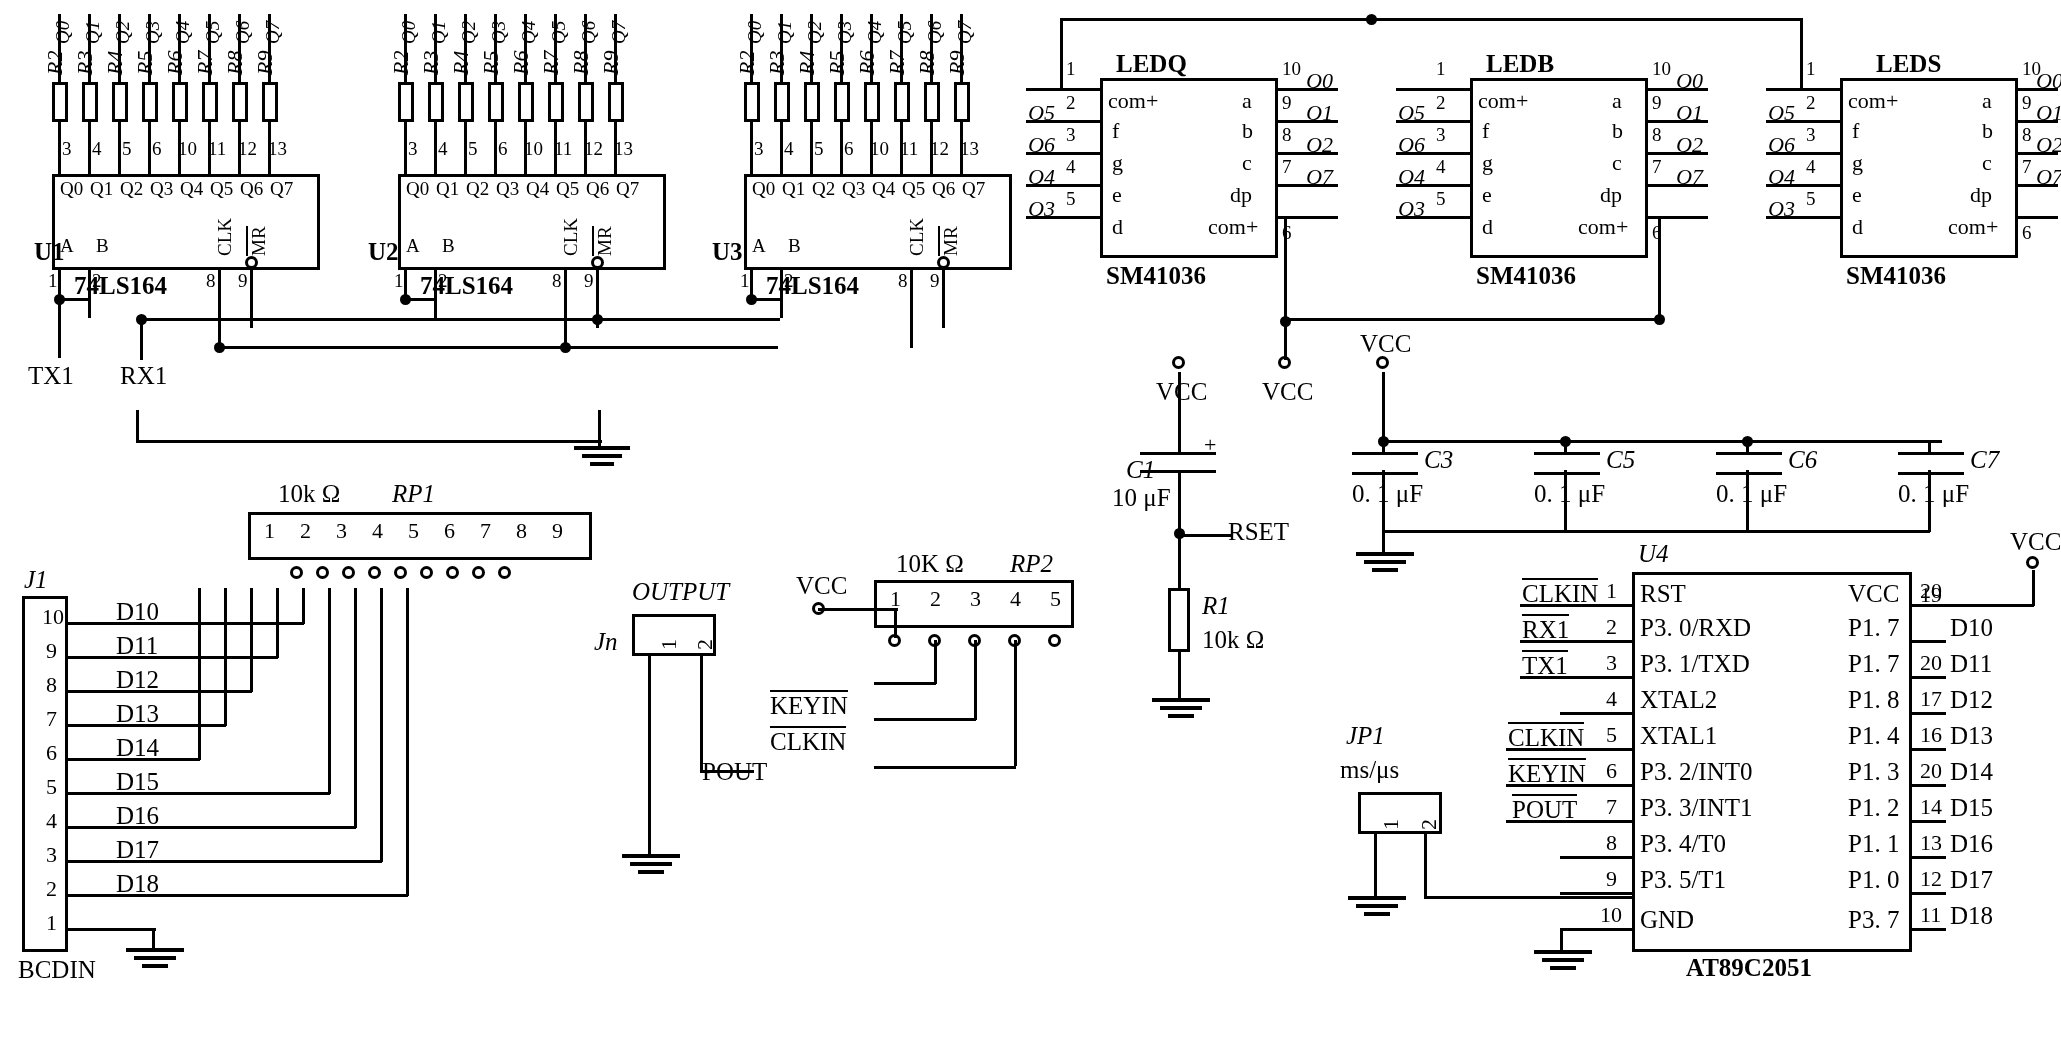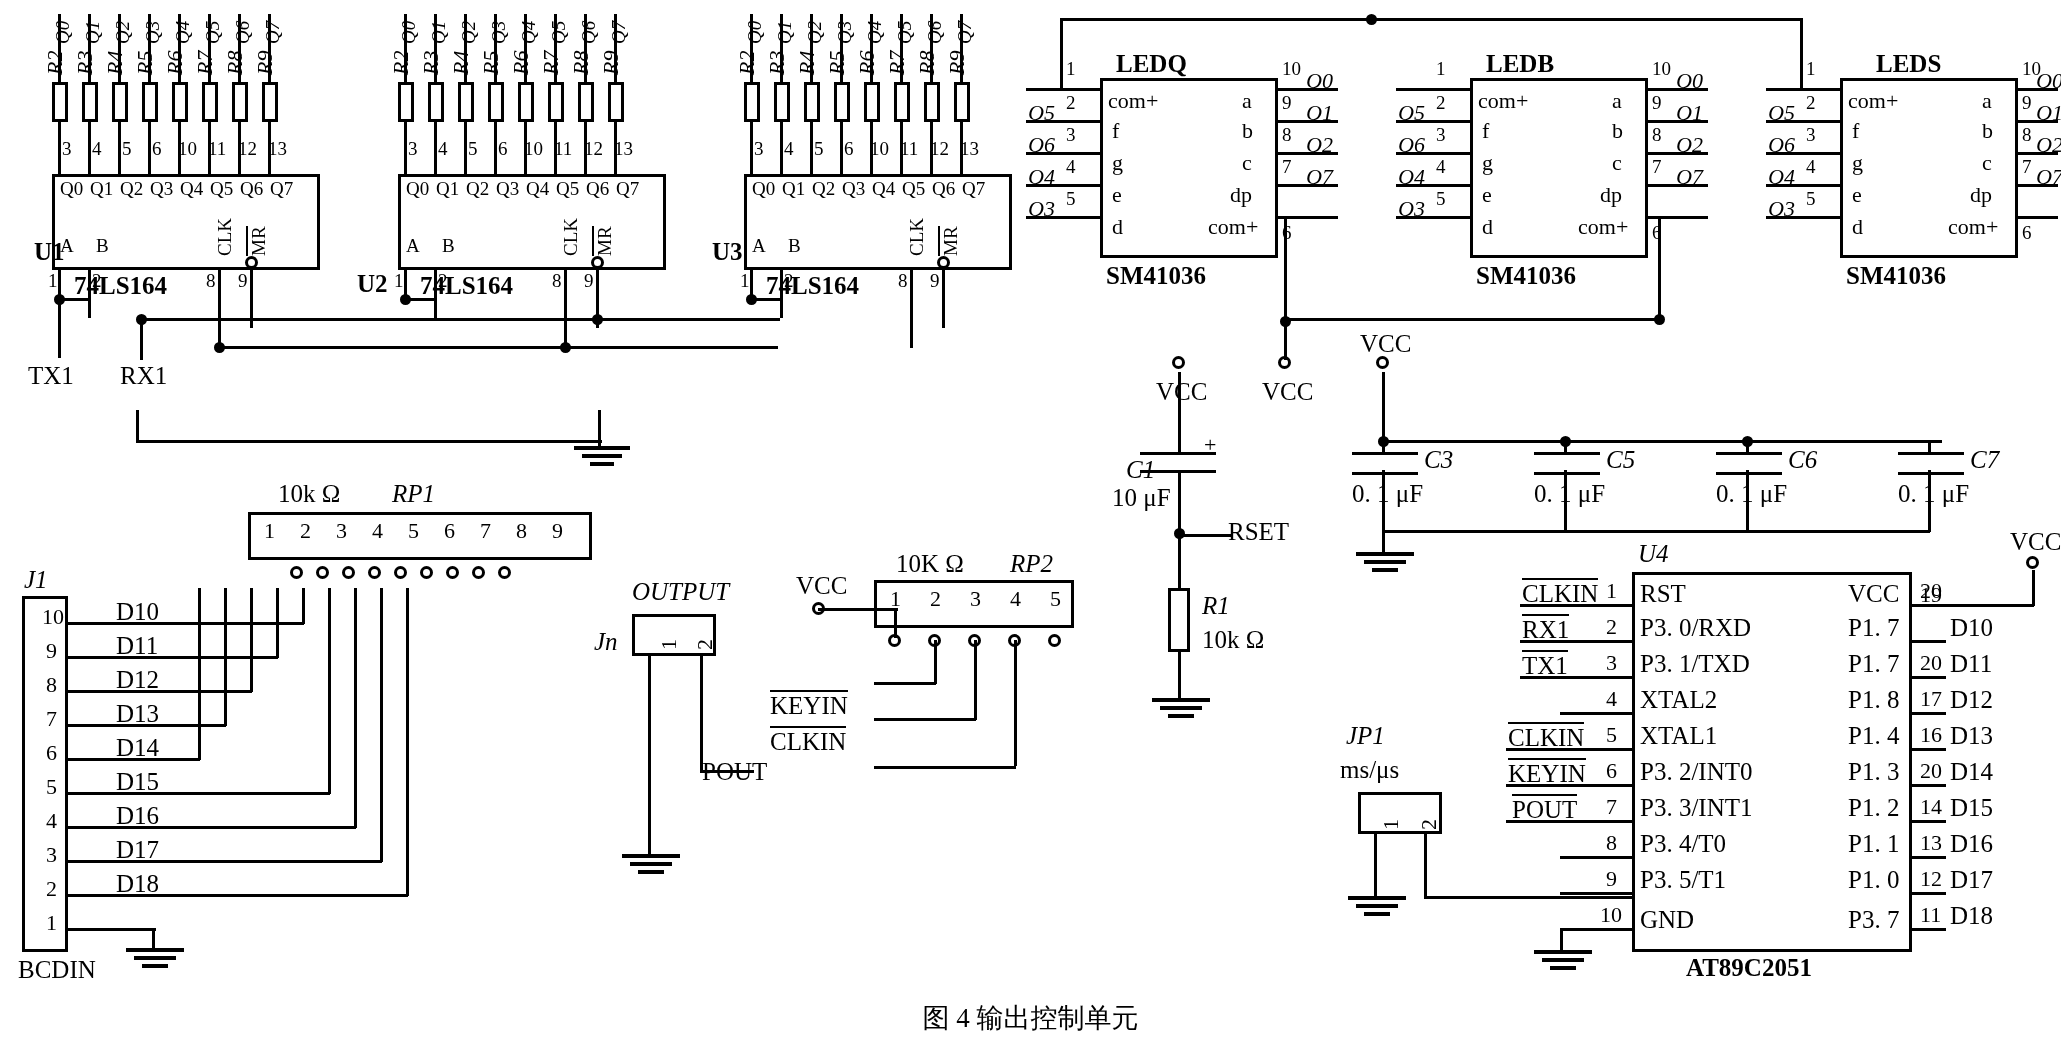--- a/index.html
+++ b/index.html
@@ -170,21 +170,21 @@
     <div class="lbl s13" style="left:408px;top:138px;">3</div>
     <div class="lbl s13" style="left:438px;top:138px;">4</div>
     <div class="lbl s13" style="left:468px;top:138px;">5</div>
     <div class="lbl s13" style="left:498px;top:138px;">6</div>
     <div class="lbl s13" style="left:524px;top:138px;">10</div>
     <div class="lbl s13" style="left:554px;top:138px;">11</div>
     <div class="lbl s13" style="left:584px;top:138px;">12</div>
     <div class="lbl s13" style="left:614px;top:138px;">13</div>
 
     <div class="box" style="left:398px;top:174px;width:268px;height:96px;"></div>
-    <div class="lbl s17 b" style="left:357px;top:238px;margin-top:32px;">U2</div>
+    <div class="lbl s17 b" style="left:368px;top:238px;">U2</div>
     <div class="lbl s17 b" style="left:420px;top:272px;">74LS164</div>
     <div class="lbl s13" style="left:406px;top:235px;">A</div>
     <div class="lbl s13" style="left:442px;top:235px;">B</div>
     <div class="lbl s13 rot" style="left:560px;top:256px;">CLK</div>
     <div class="lbl s13 rot ol" style="left:592px;top:256px;">MR</div>
     <div class="lbl s13" style="left:406px;top:178px;">Q0</div>
     <div class="lbl s13" style="left:436px;top:178px;">Q1</div>
     <div class="lbl s13" style="left:466px;top:178px;">Q2</div>
     <div class="lbl s13" style="left:496px;top:178px;">Q3</div>
     <div class="lbl s13" style="left:526px;top:178px;">Q4</div>
@@ -754,14 +754,13 @@
     <div class="wire h" style="left:1910px;top:784px;width:36px;"></div>
     <div class="wire h" style="left:1910px;top:820px;width:36px;"></div>
     <div class="wire h" style="left:1910px;top:856px;width:36px;"></div>
     <div class="wire h" style="left:1910px;top:892px;width:36px;"></div>
     <div class="wire h" style="left:1910px;top:928px;width:36px;"></div>
     <div class="wire v" style="left:2032px;top:570px;height:36px;"></div>
     <div class="circ" style="left:2026px;top:556px;"></div>
     <div class="lbl s17" style="left:2010px;top:528px;">VCC</div>
   </div>
 
-  <div class="caption" style="left:0;top:1000px;">图 4  输出控制单元</div>
 </div>
 
 </body></html>

